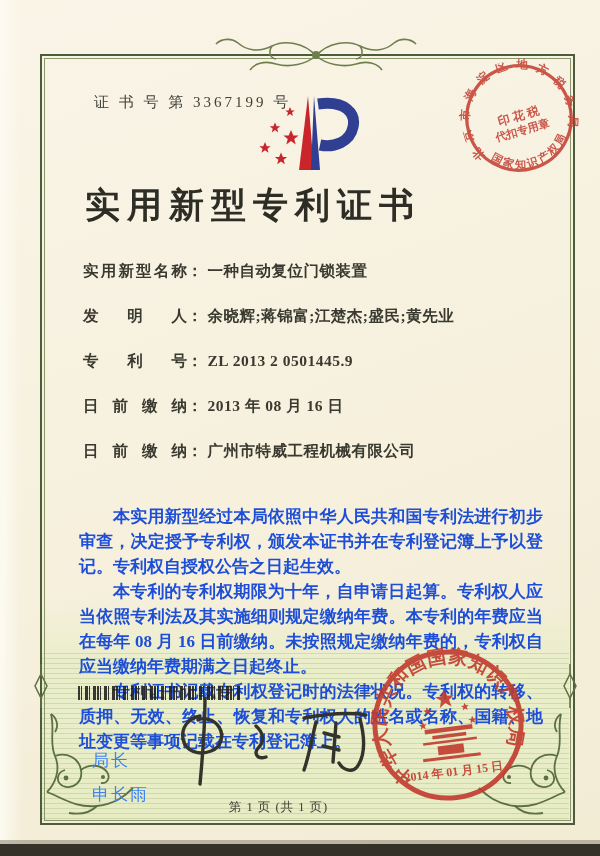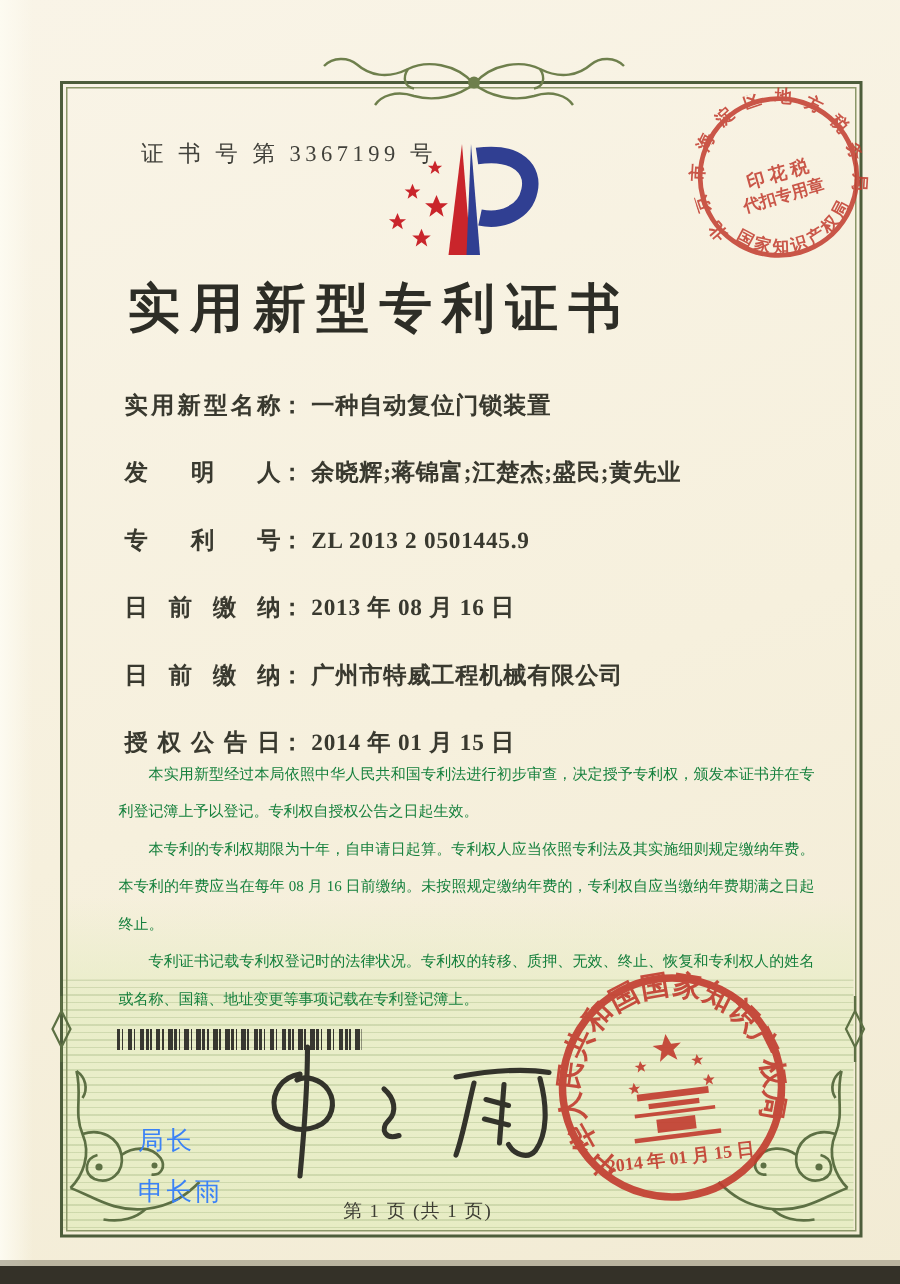--- a/index.html
+++ b/index.html
@@ -34,21 +34,21 @@
   .title{position:absolute;left:40px;top:182px;width:426px;text-align:center;
     font-size:35px;font-weight:bold;letter-spacing:7px;color:#2d2d26;}
 
   .fields{position:absolute;left:83px;top:262px;width:472px;}
   .field-row{margin-bottom:28px;font-size:15.5px;color:#39392f;line-height:17px;white-space:nowrap;font-weight:bold;}
   .field-label{display:inline-block;width:104px;text-align:justify;text-align-last:justify;vertical-align:top;}
   .field-colon{margin-right:5px;}
   .field-value{letter-spacing:.5px;}
 
   .paragraphs{position:absolute;left:79px;top:504px;width:464px;
-    font-size:10px;line-height:25px;text-align:justify;color:#15803d;}
+    font-size:17px;line-height:25px;text-align:justify;color:#1d4ed8;font-weight:bold;}
   .paragraphs p{margin:0;text-indent:2em;}
 
   .barcode{position:absolute;left:78px;top:686px;width:163px;height:14px;opacity:.88;
     background:repeating-linear-gradient(90deg,
       #201f1c 0 2px,transparent 2px 3px,
       #201f1c 3px 4px,transparent 4px 7px,
       #201f1c 7px 10px,transparent 10px 11px,
       #201f1c 11px 12px,transparent 12px 15px,
       #201f1c 15px 18px,transparent 18px 19px);}
 
@@ -172,23 +172,20 @@
       <span class="field-label">发明人</span><span class="field-colon">：</span><span class="field-value">余晓辉;蒋锦富;江楚杰;盛民;黄先业</span>
     </div>
     <div class="field-row">
       <span class="field-label">专利号</span><span class="field-colon">：</span><span class="field-value">ZL 2013 2 0501445.9</span>
     </div>
     <div class="field-row">
       <span class="field-label">日前缴纳</span><span class="field-colon">：</span><span class="field-value">2013 年 08 月 16 日</span>
     </div>
     <div class="field-row">
       <span class="field-label">日前缴纳</span><span class="field-colon">：</span><span class="field-value">广州市特威工程机械有限公司</span>
-    </div>
-    <div class="field-row">
-      <span class="field-label">授权公告日</span><span class="field-colon">：</span><span class="field-value">2014 年 01 月 15 日</span>
     </div>
   </div>
 
   <div class="paragraphs">
     <p>本实用新型经过本局依照中华人民共和国专利法进行初步审查，决定授予专利权，颁发本证书并在专利登记簿上予以登记。专利权自授权公告之日起生效。</p>
     <p>本专利的专利权期限为十年，自申请日起算。专利权人应当依照专利法及其实施细则规定缴纳年费。本专利的年费应当在每年 08 月 16 日前缴纳。未按照规定缴纳年费的，专利权自应当缴纳年费期满之日起终止。</p>
     <p>专利证书记载专利权登记时的法律状况。专利权的转移、质押、无效、终止、恢复和专利权人的姓名或名称、国籍、地址变更等事项记载在专利登记簿上。</p>
   </div>
 
   <div class="barcode"></div>

